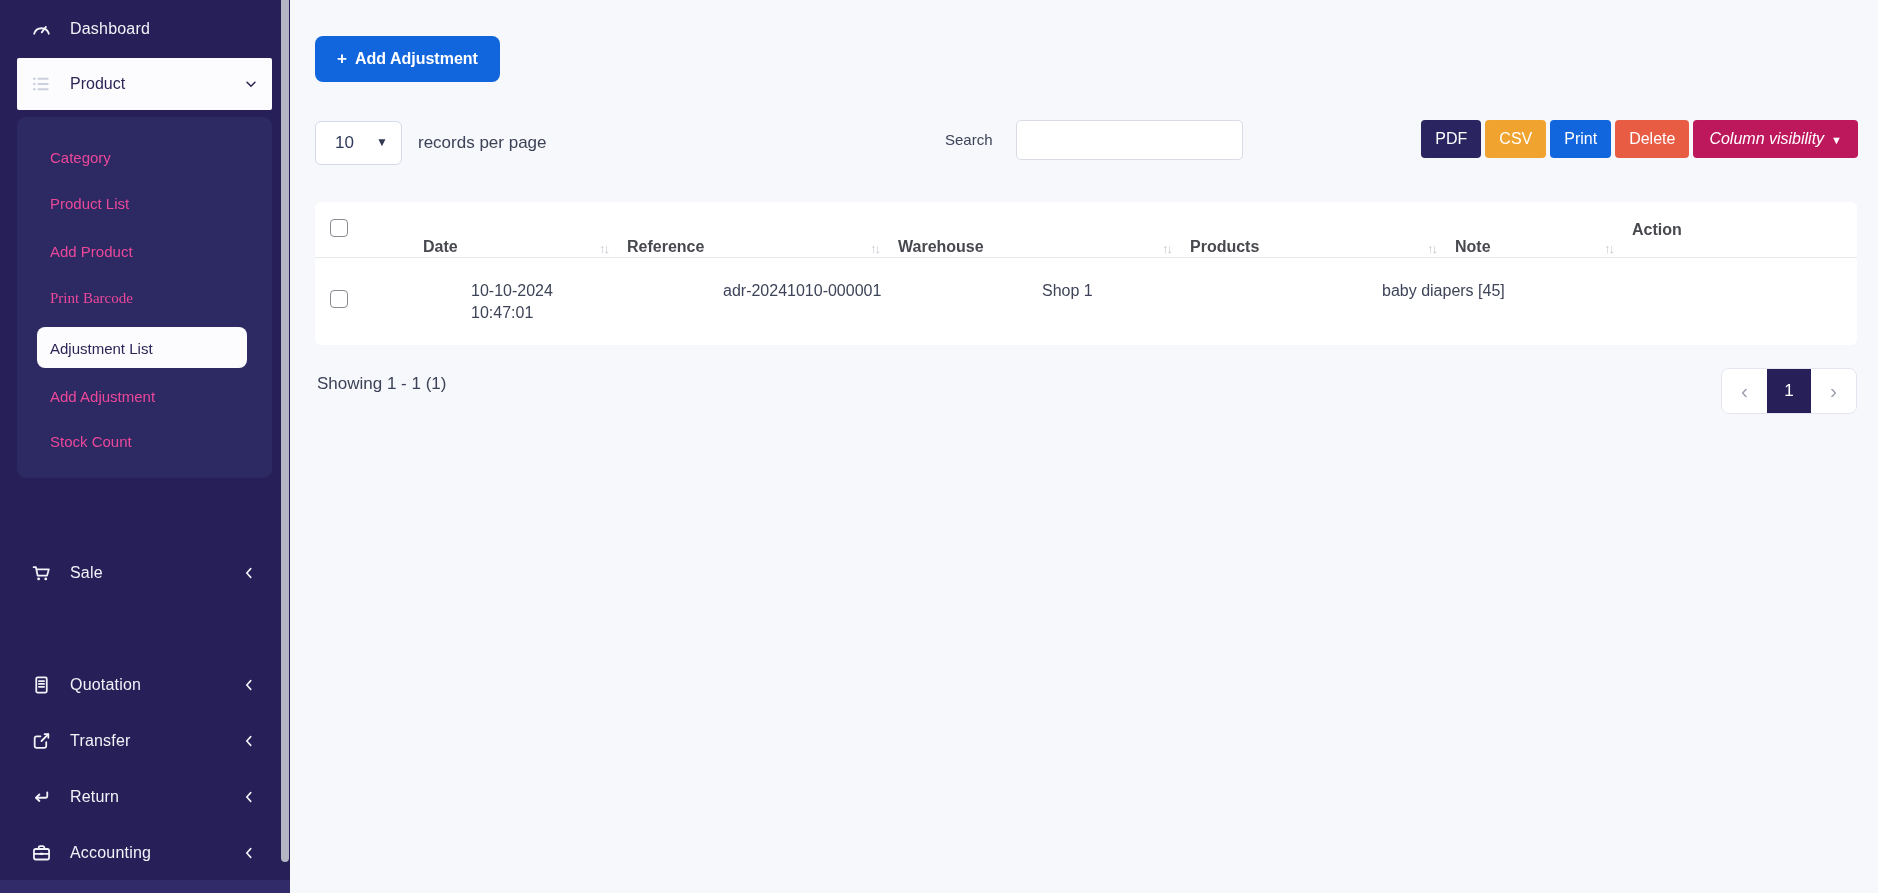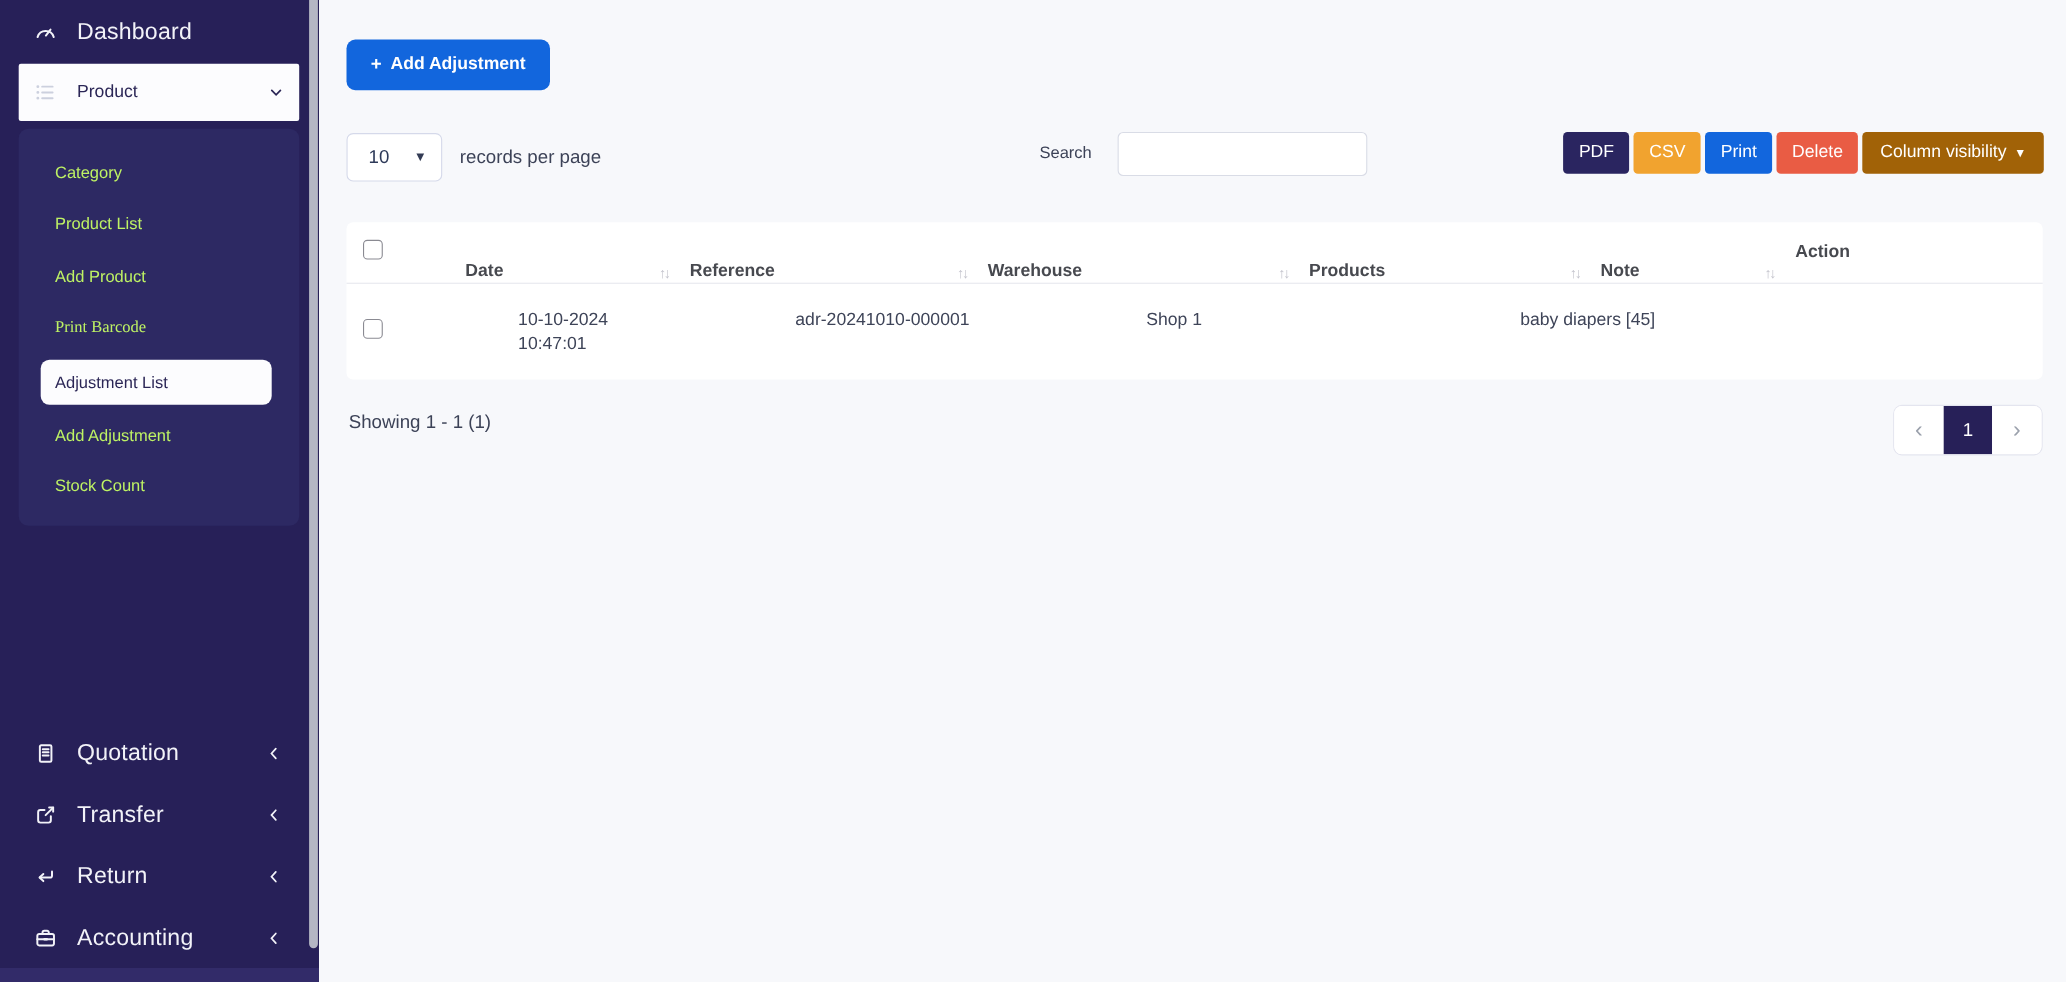--- a/index.html
+++ b/index.html
@@ -7,39 +7,39 @@
   body { font-family: "Liberation Sans", sans-serif; background: #f7f8fb; }
   #app { position: relative; width: 1878px; height: 893px; }
 
   
   .sidebar { position: absolute; left: 0; top: 0; width: 290px; height: 893px; background: #272058; }
   .sb-scroll-thumb { position: absolute; right: 1px; top: 0; width: 8px; height: 862px; background: #b4b6c4; border-radius: 0 0 4px 4px; }
   .sb-bottom-strip { position: absolute; left: 0; bottom: 0; width: 290px; height: 13px; background: #322b69; }
 
   .nav-item { position: absolute; left: 0; width: 281px; height: 40px; cursor: pointer; }
   .nav-item .nav-icon { position: absolute; left: 31px; top: 50%; transform: translateY(-50%); width: 21px; height: 21px; }
-  .nav-item .nav-lbl { position: absolute; left: 70px; top: 50%; transform: translateY(-50%); color: #f2f2f8; font-size: 21px; letter-spacing: .2px; white-space: nowrap; }
+  .nav-item .nav-lbl { position: absolute; left: 70px; top: 50%; transform: translateY(-50%); color: #f2f2f8; font-size: 16px; letter-spacing: .2px; white-space: nowrap; }
   .nav-item .nav-chev { position: absolute; right: 25px; top: 50%; transform: translateY(-50%); width: 14px; height: 14px; }
 
   #nav-dashboard { top: 9px; }
   #nav-purchase   { top: 497px; }
   #nav-sale       { top: 553px; }
   #nav-expense    { top: 609px; }
   #nav-quotation  { top: 665px; }
   #nav-transfer   { top: 721px; }
   #nav-return     { top: 777px; }
   #nav-accounting { top: 833px; }
 
   .product-pill { position: absolute; left: 17px; top: 58px; width: 255px; height: 52px; background: #fcfcfe; border-radius: 2px; cursor: pointer; }
   .product-pill .nav-icon { position: absolute; left: 14px; top: 50%; transform: translateY(-50%); width: 21px; height: 21px; }
   .product-pill .nav-lbl { position: absolute; left: 53px; top: 50%; transform: translateY(-50%); color: #2b2656; font-size: 16px; }
   .product-pill .nav-chev { position: absolute; right: 14px; top: 50%; transform: translateY(-50%); width: 14px; height: 14px; }
 
   .submenu { position: absolute; left: 17px; top: 117px; width: 255px; height: 361px; background: #2d2963; border-radius: 9px; }
-  .sub-item { position: absolute; left: 33px; height: 24px; line-height: 24px; color: #bef264; font-size: 15px; cursor: pointer; white-space: nowrap; }
+  .sub-item { position: absolute; left: 33px; height: 24px; line-height: 24px; color: #ec4899; font-size: 15px; cursor: pointer; white-space: nowrap; }
   #sub-0 { top: 29px; } #sub-1 { top: 75px; } #sub-2 { top: 123px; } #sub-3 { top: 169px; font-family: Liberation Serif, serif; }
   #sub-5 { top: 268px; } #sub-6 { top: 313px; }
   .sub-active { position: absolute; left: 20px; top: 210px; width: 210px; height: 41px; background: #fcfcfe; border-radius: 8px; cursor: pointer; }
   .sub-active span { position: absolute; left: 13px; top: 50%; transform: translateY(-50%); color: #2b2656; font-size: 15px; }
 
   
   .main { position: absolute; left: 290px; top: 0; width: 1588px; height: 893px; }
 
   .add-btn { position: absolute; left: 25px; top: 36px; height: 46px; padding: 0 22px; background: #1266dd; color: #fff; border: none; border-radius: 8px; font-size: 16px; font-weight: 600; font-family: inherit; cursor: pointer; display: flex; align-items: center; gap: 8px; }
   .add-btn .plus { font-size: 17px; font-weight: 700; }
@@ -51,21 +51,21 @@
 
   .search-label { position: absolute; left: 655px; top: 120px; height: 40px; line-height: 40px; font-size: 15px; color: #3c4257; }
   .search-input { position: absolute; left: 726px; top: 120px; width: 227px; height: 40px; border: 1px solid #d9dce6; border-radius: 5px; background: #fff; font-size: 15px; color: #3c4257; padding: 0 10px; font-family: inherit; outline: none; }
 
   .export-group { position: absolute; top: 120px; right: 20px; display: flex; gap: 4px; }
   .exp-btn { height: 38px; border: none; border-radius: 4px; color: #fff; font-size: 16px; font-family: inherit; cursor: pointer; padding: 0 14px; display: flex; align-items: center; gap: 7px; }
   .exp-pdf { background: #2a2560; }
   .exp-csv { background: #f1a32f; }
   .exp-print { background: #1266dd; }
   .exp-delete { background: #e95c44; }
-  .exp-colvis { background: #a16207; padding: 0 16px; }
+  .exp-colvis { background: #be185d; padding: 0 16px; font-style: italic; }
   .exp-colvis .car { font-size: 11px; margin-top: 1px; }
 
   .table-card { position: absolute; left: 25px; top: 202px; width: 1542px; height: 143px; background: #fff; border-radius: 6px; }
   .tbl-head, .tbl-row { display: grid; grid-template-columns: 108px 204px 271px 292px 265px 177px auto; }
   .tbl-head { height: 56px; align-items: center; border-bottom: 1px solid #e7e8ee; }
   .th { display: flex; justify-content: space-between; align-items: flex-end; padding-right: 19px; font-size: 16px; font-weight: 700; color: #47494f; margin-top: 34px; }
   .th .sort { font-size: 13px; color: #c4c4cd; font-weight: 400; letter-spacing: -2px; cursor: pointer; }
   .th-plain { font-size: 16px; font-weight: 700; color: #47494f; }
   .cb-cell { padding-left: 15px; }
   .checkbox { display: inline-block; width: 18px; height: 18px; border: 1.5px solid #8a8a92; border-radius: 4px; background: #fff; cursor: pointer; }
@@ -121,20 +121,34 @@
       <div class="sub-item" id="sub-2">Add Product</div>
       <div class="sub-item" id="sub-3">Print Barcode</div>
       <div class="sub-active">
         <span>Adjustment List</span>
       </div>
       <div class="sub-item" id="sub-5">Add Adjustment</div>
       <div class="sub-item" id="sub-6">Stock Count</div>
     </div>
 
 
+    <div class="nav-item" id="nav-sale">
+      <span class="nav-icon">
+        <svg width="21" height="21" viewBox="0 0 20 20" fill="none" stroke="#f2f2f8" stroke-width="1.7" stroke-linecap="round" stroke-linejoin="round">
+          <path d="M2.5 4.5h2.2l1.6 8h9l1.7-6H6"></path>
+            <path d="M7.2 15.6h.1M14 15.6h.1" stroke-width="2.6"></path>
+        </svg>
+      </span>
+      <span class="nav-lbl">Sale</span>
+      <span class="nav-chev">
+        <svg width="14" height="14" viewBox="0 0 16 16" fill="none" stroke="#f2f2f8" stroke-width="1.8" stroke-linecap="round">
+            <path d="M10 3L5.5 8 10 13"></path>
+          </svg>
+      </span>
+    </div>
 
 
     <div class="nav-item" id="nav-quotation">
       <span class="nav-icon">
         <svg width="21" height="21" viewBox="0 0 20 20" fill="none" stroke="#f2f2f8" stroke-width="1.7" stroke-linecap="round">
           <rect x="5" y="2.8" width="10" height="14.4" rx="1.2"></rect>
             <path d="M7.5 6.3h5M7.5 9h5M7.5 11.7h5"></path>
         </svg>
       </span>
       <span class="nav-lbl">Quotation</span>

